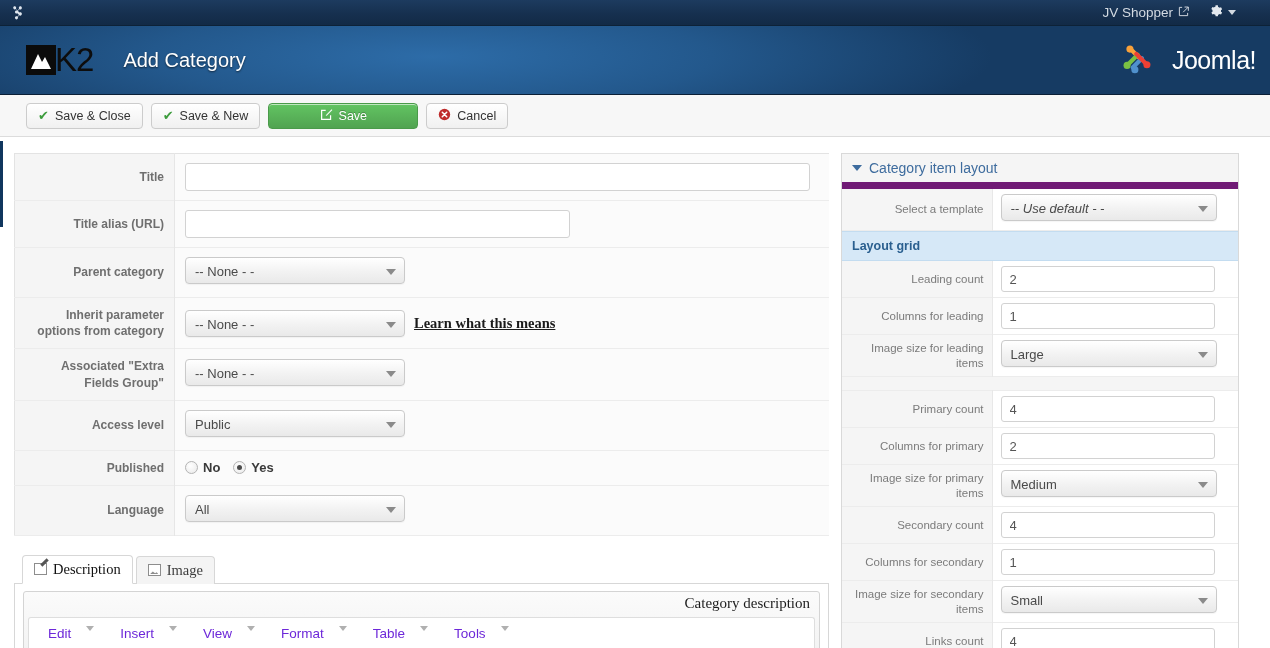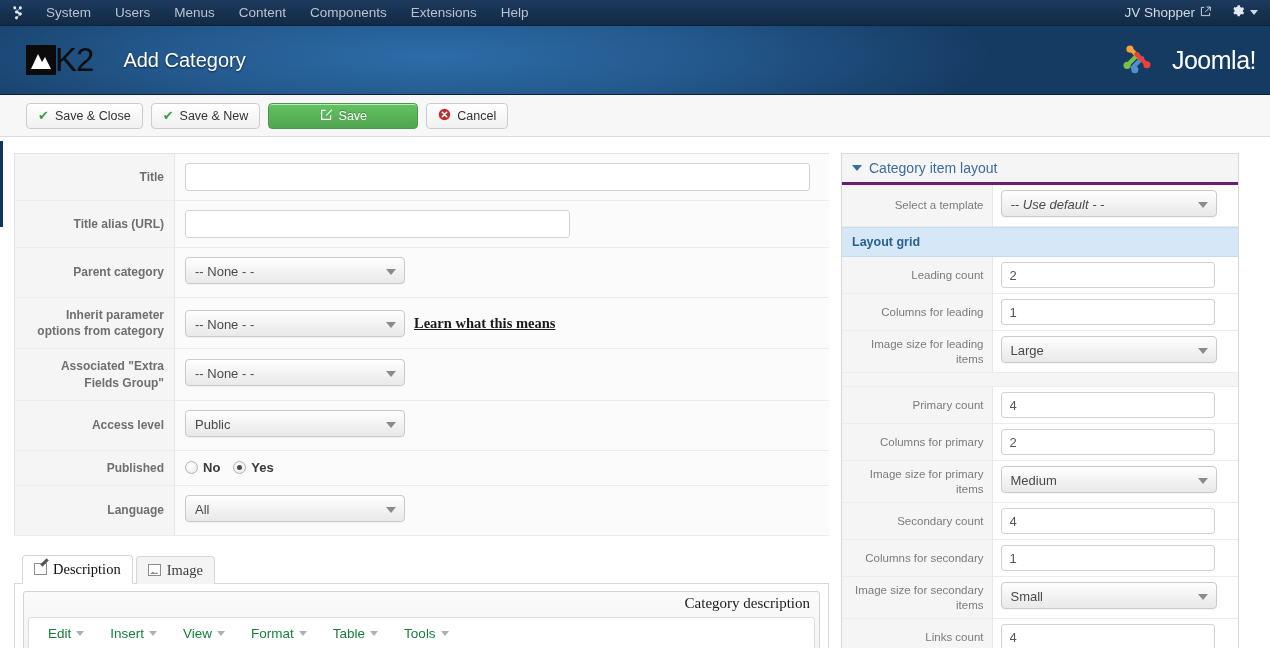--- a/index.html
+++ b/index.html
@@ -32,21 +32,21 @@
   .adminbar-menu { display: flex; align-items: center; gap: 0; }
   .adminbar-menu .mi {
     padding: 4px 12px;
     color: #b9c3cf;
     cursor: default;
     white-space: nowrap;
   }
   .adminbar-right {
     margin-left: auto;
     display: flex; align-items: center; gap: 0;
-    padding-right: 2px;
+    padding-right: 24px;
     color: #d3dae2;
   }
   .adminbar-right .user {
     display: flex; align-items: center; gap: 5px;
     padding: 4px 10px;
     white-space: nowrap;
   }
   .adminbar-right .gear {
     display: flex; align-items: center; gap: 5px;
     padding: 4px 10px;
@@ -305,43 +305,43 @@
     display: flex; align-items: center;
     gap: 0;
     background: #ffffff;
     border: 1px solid #dedede;
     border-bottom: none;
     margin: 0 4px;
     padding: 6px 6px 7px 6px;
     border-radius: 3px 3px 0 0;
   }
   .mce-mi {
-    display: inline-flex; align-items: center; gap: 5px;
+    display: inline-flex; align-items: flex-start; gap: 15px;
     padding: 2px 13px;
-    color: #15803d;
+    color: #6d28d9;
     font-size: 13.5px;
     cursor: pointer;
   }
   .mce-caret {
     width: 0; height: 0;
     border-left: 4px solid transparent;
     border-right: 4px solid transparent;
     border-top: 5px solid #b0b0b0;
   }
 
   
   .col-right { width: 398px; flex: 0 0 398px; }
   .panel {
     border: 1px solid #d9d9d9;
     background: #fff;
   }
   .panel-head {
     display: flex; align-items: center; gap: 7px;
     background: #f5f5f5;
-    border-bottom: 3px solid #701a75;
+    border-bottom: 7px solid #701a75;
     padding: 6px 10px;
     font-size: 14px;
     color: #3e6c9e;
     font-weight: normal;
     cursor: pointer;
   }
   .panel-caret {
     width: 0; height: 0;
     border-left: 5px solid transparent;
     border-right: 5px solid transparent;
@@ -385,29 +385,20 @@
   .sel-tmpl { width: 216px; font-style: italic; }
 </style>
 </head>
 <body>
 
 <div class="adminbar">
   <div class="joomla-mark">
     <svg width="15" height="15" viewBox="0 0 24 24" aria-hidden="true">
       <path fill="#dfe6ee" d="M7.4 2.1c1.4 0 2.5 1.1 2.5 2.5 0 .6-.2 1.1-.5 1.5l2.6 2.6 2.6-2.6c-.3-.4-.5-.9-.5-1.5 0-1.4 1.1-2.5 2.5-2.5S19 3.2 19 4.6s-1.1 2.5-2.5 2.5c-.5 0-1-.2-1.4-.4l-2.6 2.6 2.6 2.6c.4-.3.9-.4 1.4-.4 1.4 0 2.5 1.1 2.5 2.5S17.9 17 16.5 17c-.6 0-1.1-.2-1.5-.5l-2.6 2.6c.3.4.5.9.5 1.4 0 1.4-1.1 2.5-2.5 2.5s-2.5-1.1-2.5-2.5 1.1-2.5 2.5-2.5c.5 0 1 .2 1.4.4l2.6-2.6-2.6-2.6c-.4.3-.9.5-1.5.5C9 13.7 7.9 12.6 7.9 11.2s1.1-2.5 2.5-2.5c.5 0 1 .1 1.4.4L9.2 6.5c-.4.3-1 .5-1.6.5-1.4 0-2.5-1.1-2.5-2.5S6 2.1 7.4 2.1z"></path>
     </svg>
-  </div>
-  <div class="adminbar-menu">
-    <span class="mi">System</span>
-    <span class="mi">Users</span>
-    <span class="mi">Menus</span>
-    <span class="mi">Content</span>
-    <span class="mi">Components</span>
-    <span class="mi">Extensions</span>
-    <span class="mi">Help</span>
   </div>
   <div class="adminbar-right">
     <span class="user">
       <span>JV Shopper</span>
       <span>
         <svg width="11" height="11" viewBox="0 0 16 16" aria-hidden="true">
           <path fill="none" stroke="#d3dae2" stroke-width="1.4" d="M6 2H2v12h12v-4M9.5 1.5H15v5.5M15 1.5L7.5 9"></path>
         </svg>
       </span>
     </span>

